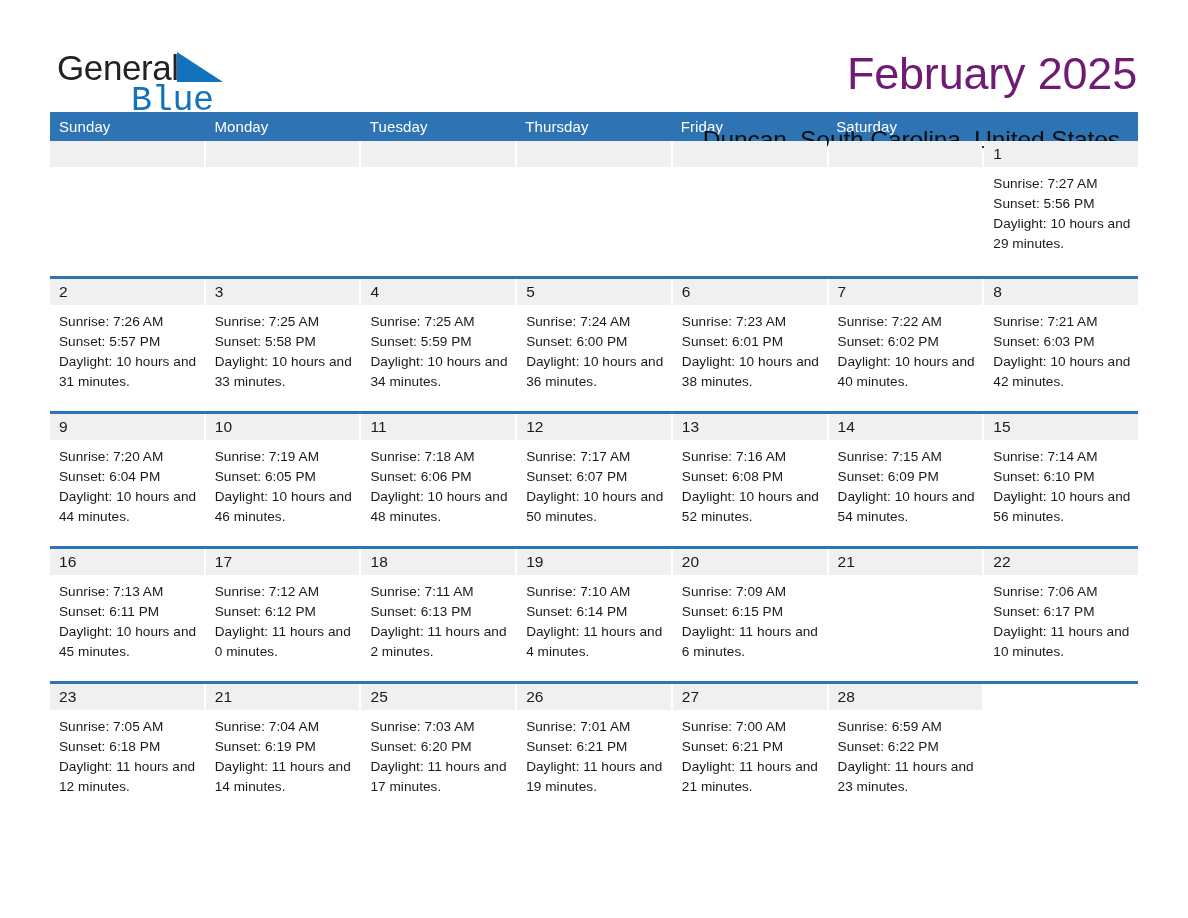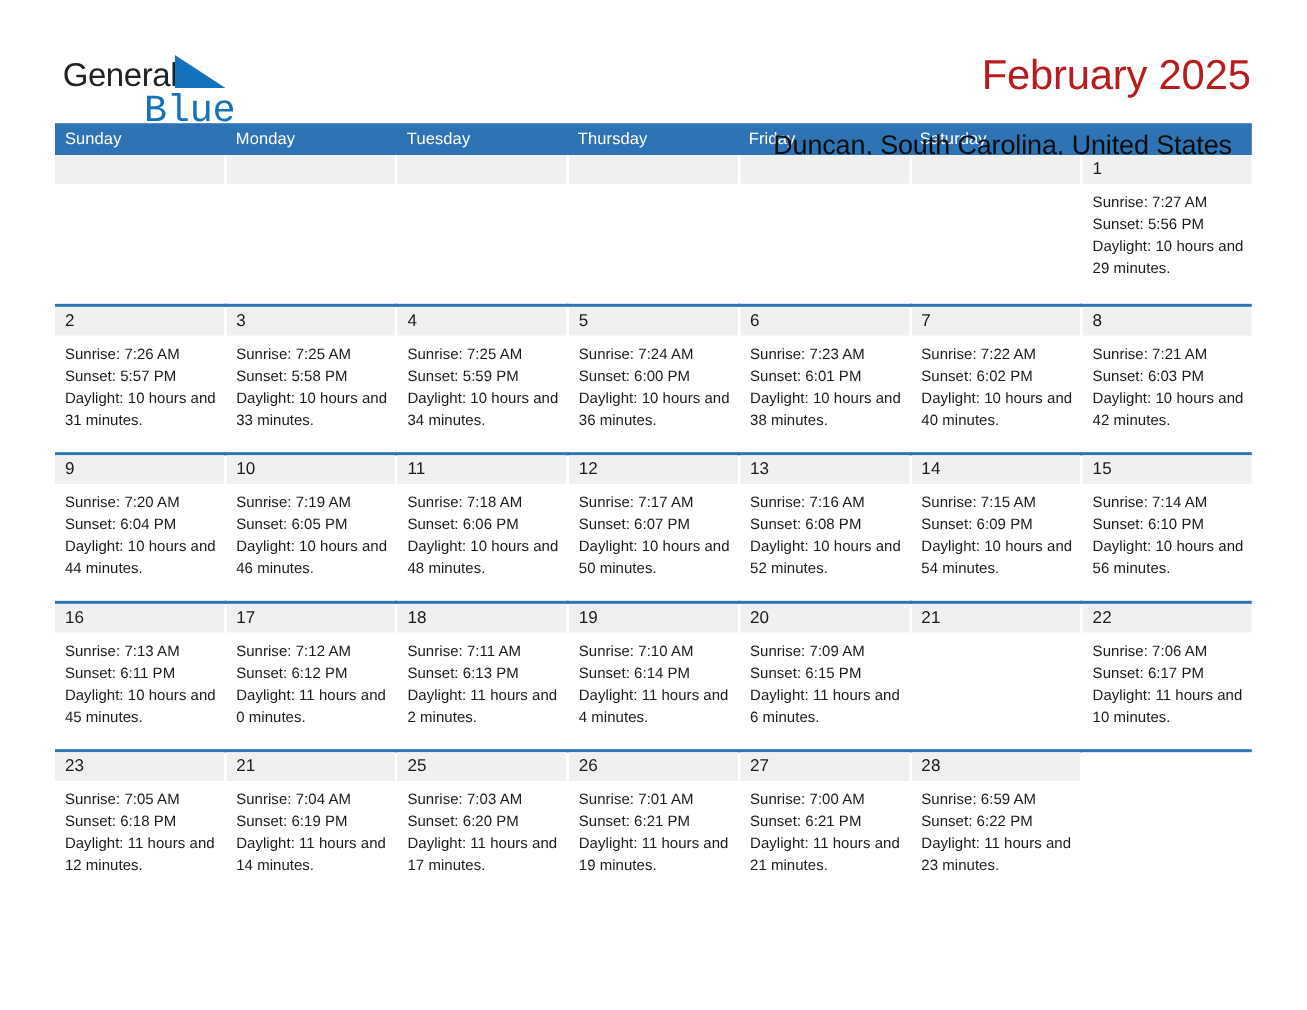--- a/index.html
+++ b/index.html
@@ -34,21 +34,21 @@
     left: 57px;
     top: 50px;
     width: 230px;
     height: 70px;
     line-height: 1;
     user-select: none;
   }
   .logo-row1 {
     position: relative;
     display: block;
-    font-size: 30px;
+    font-size: 35px;
     letter-spacing: -0.4px;
     color: #222222;
     font-family: "Liberation Sans", sans-serif;
     font-weight: 400;
     height: 38px;
   }
   .logo-tri {
     display: inline-block;
     vertical-align: -2px;
     margin-left: -2px;
@@ -62,23 +62,23 @@
     margin-left: 74px;
     letter-spacing: -0.3px;
     font-family: Liberation Mono, monospace;
   }
 
   .title-block {
     text-align: right;
     padding-right: 1px;
   }
   .month-title {
-    font-size: 38px;
+    font-size: 45px;
     font-weight: 400;
-    color: #b91c1c;
+    color: #701a75;
     letter-spacing: -0.2px;
     line-height: 1.05;
     margin: 0;
     padding-top: 6px;
   }
   .location-sub {
     font-size: 24.5px;
     font-weight: 400;
     color: #0d0d0d;
     margin: 17px;

